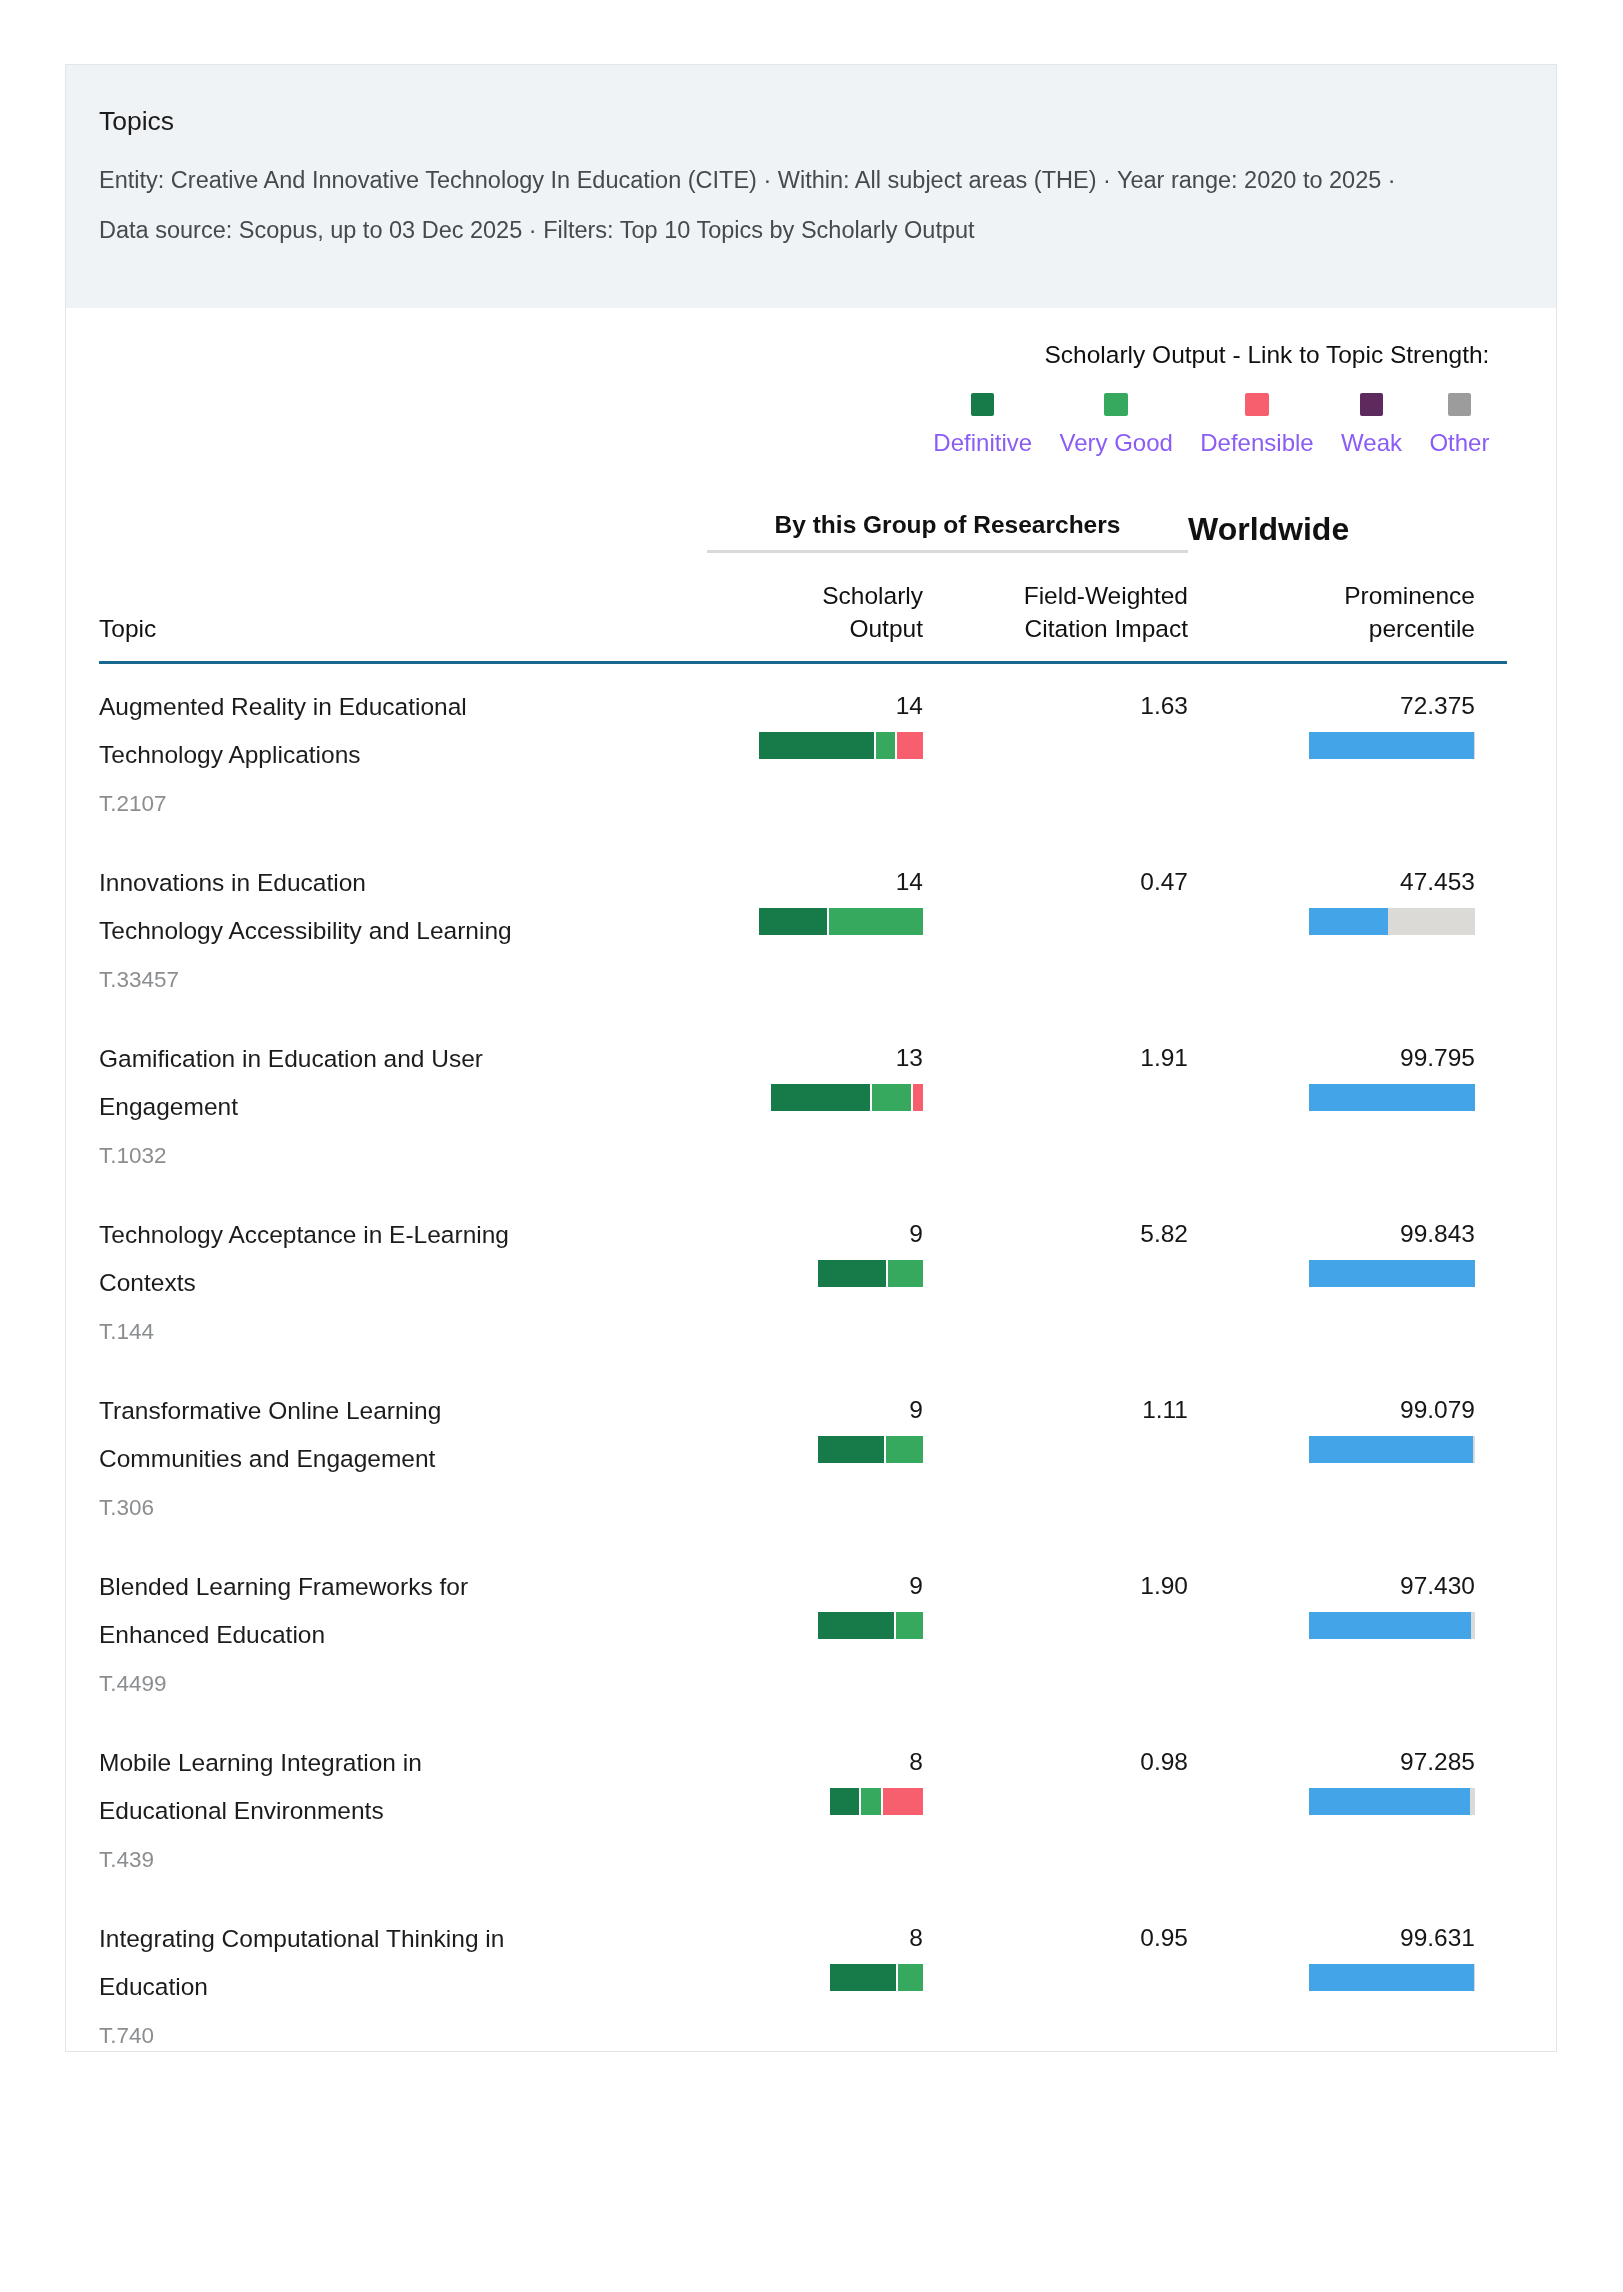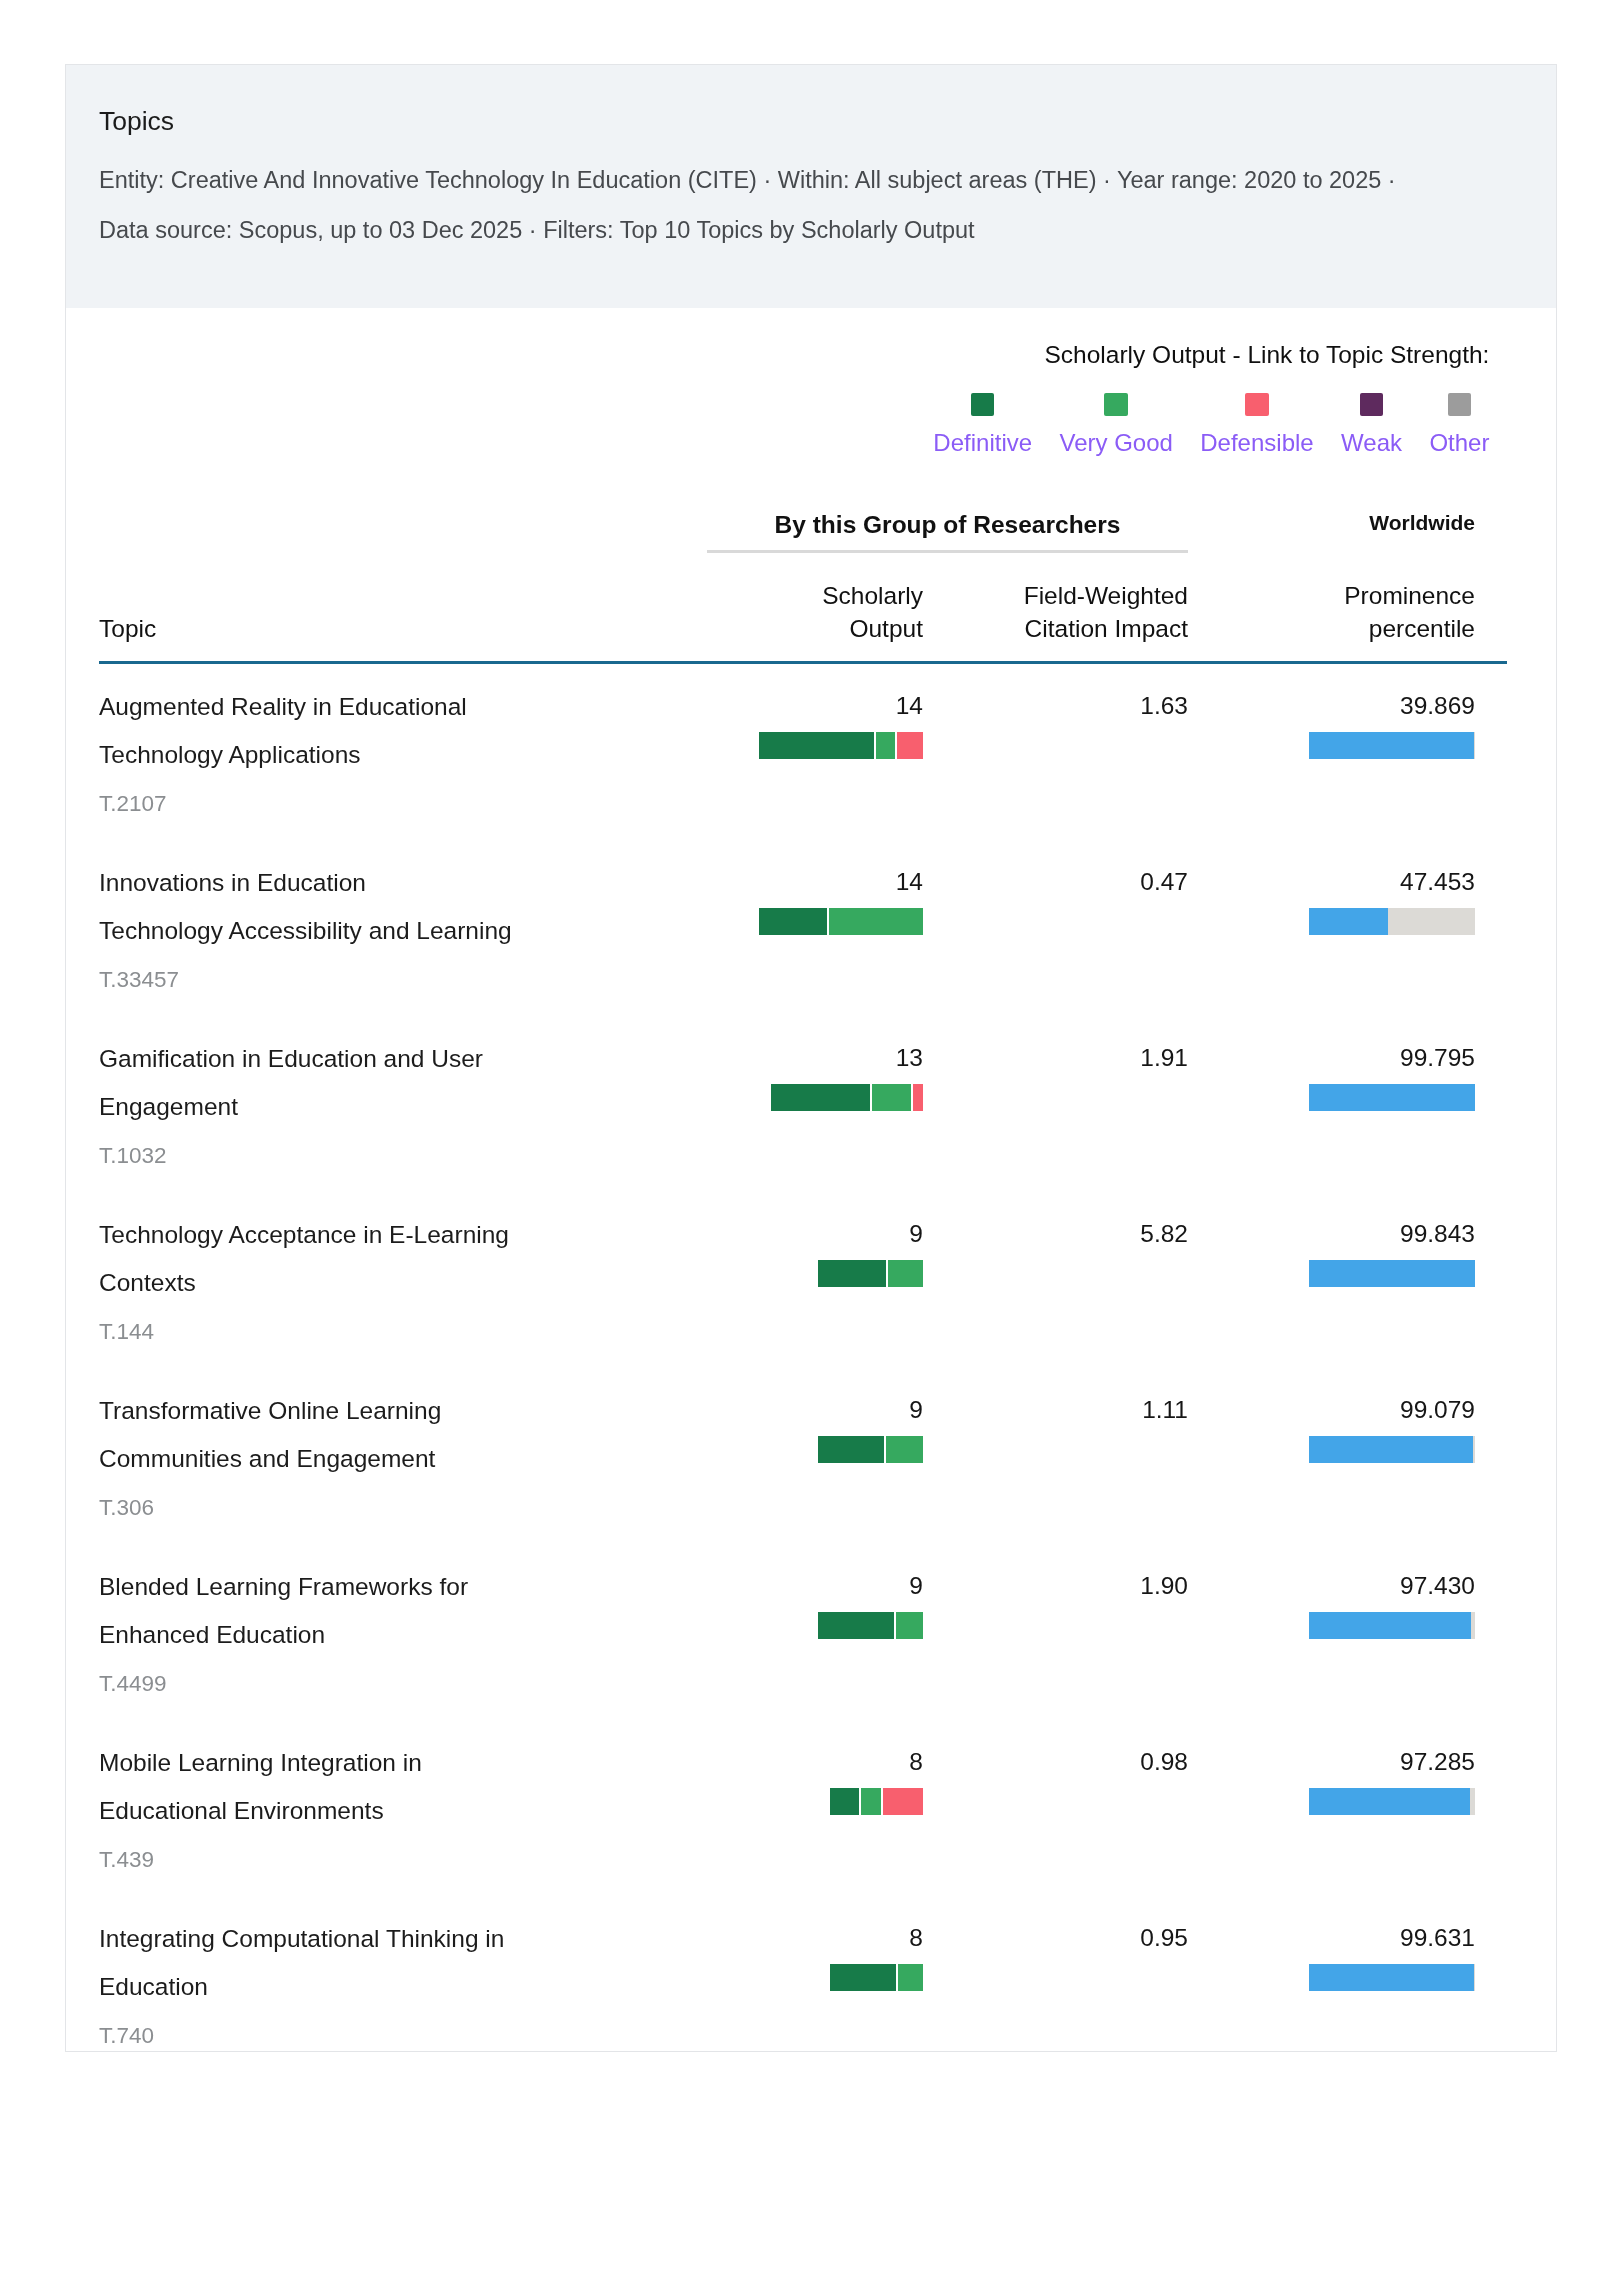--- a/index.html
+++ b/index.html
@@ -10,21 +10,21 @@
   .subtitle{margin-top:17.6px;font-size:23.5px;line-height:50px;color:#46494d;max-width:1338px;}
   .content{padding:0 49px 0 33px;}
   .legend{margin-top:33px;text-align:right;padding-right:17.6px;}
   .legend-title{font-size:24.5px;color:#101010;}
   .legend-items{margin-top:23.5px;display:flex;justify-content:flex-end;gap:27.4px;align-items:center;}
   .legend-item{display:flex;align-items:center;gap:12.7px;font-size:24px;color:#8b5cf6;flex-direction:column;}
   .swatch{width:23.5px;height:23.5px;border-radius:2px;display:inline-block;}
   .grid{display:grid;grid-template-columns:608px 216px 265px 323px;}
   .grp{margin-top:54px;}
   .grp-researchers{grid-column:2 / span 2;text-align:center;font-weight:700;font-size:24.5px;color:#111;padding-bottom:11.8px;border-bottom:3.9px solid #d9d9d9;}
-  .grp-worldwide{grid-column:4;text-align:right;font-weight:700;font-size:21px;color:#111;padding-right:36px;}
+  .grp-worldwide{grid-column:4;text-align:left;font-weight:700;font-size:32px;color:#111;padding-right:36px;}
   .subhdr{margin-top:25.5px;align-items:end;}
   .colhdr{font-size:24.5px;line-height:33px;color:#111;text-align:right;}
   .colhdr.left{text-align:left;}
   .col-pad{padding-right:36px;}
   .rule{margin-top:15.7px;height:2.9px;background:#19688f;}
   .row{height:176px;box-sizing:border-box;padding-top:19.6px;}
   .topic-title{font-size:24.5px;line-height:48px;color:#1c1c1c;}
   .topic-id{font-size:22.5px;color:#8b8e91;margin-top:11.8px;}
   .val{font-size:24.5px;color:#161616;text-align:right;line-height:29px;padding-top:7.8px;}
   .so-bar{display:flex;gap:2px;height:27.4px;margin-top:11.8px;margin-left:auto;}
@@ -106,21 +106,21 @@
       <div class="so-bar" style="width: 164px;">
               <div class="seg" style="background: rgb(23, 123, 73); flex-grow: 72;"></div>
               <div class="seg" style="background: rgb(54, 169, 95); flex-grow: 12;"></div>
               <div class="seg" style="background: rgb(248, 95, 110); flex-grow: 16;"></div>
             </div>
     </div>
     <div>
       <div class="val">1.63</div>
     </div>
     <div class="col-pad">
-      <div class="val">39.869</div>
+      <div class="val">72.375</div>
       <div class="prom-bar">
         <div class="prom-fill" style="width: 99.645%;"></div>
       </div>
     </div>
   </div>
 
   <div class="grid row">
     <div>
       <div class="topic-title">
         <div>Innovations in Education</div>

